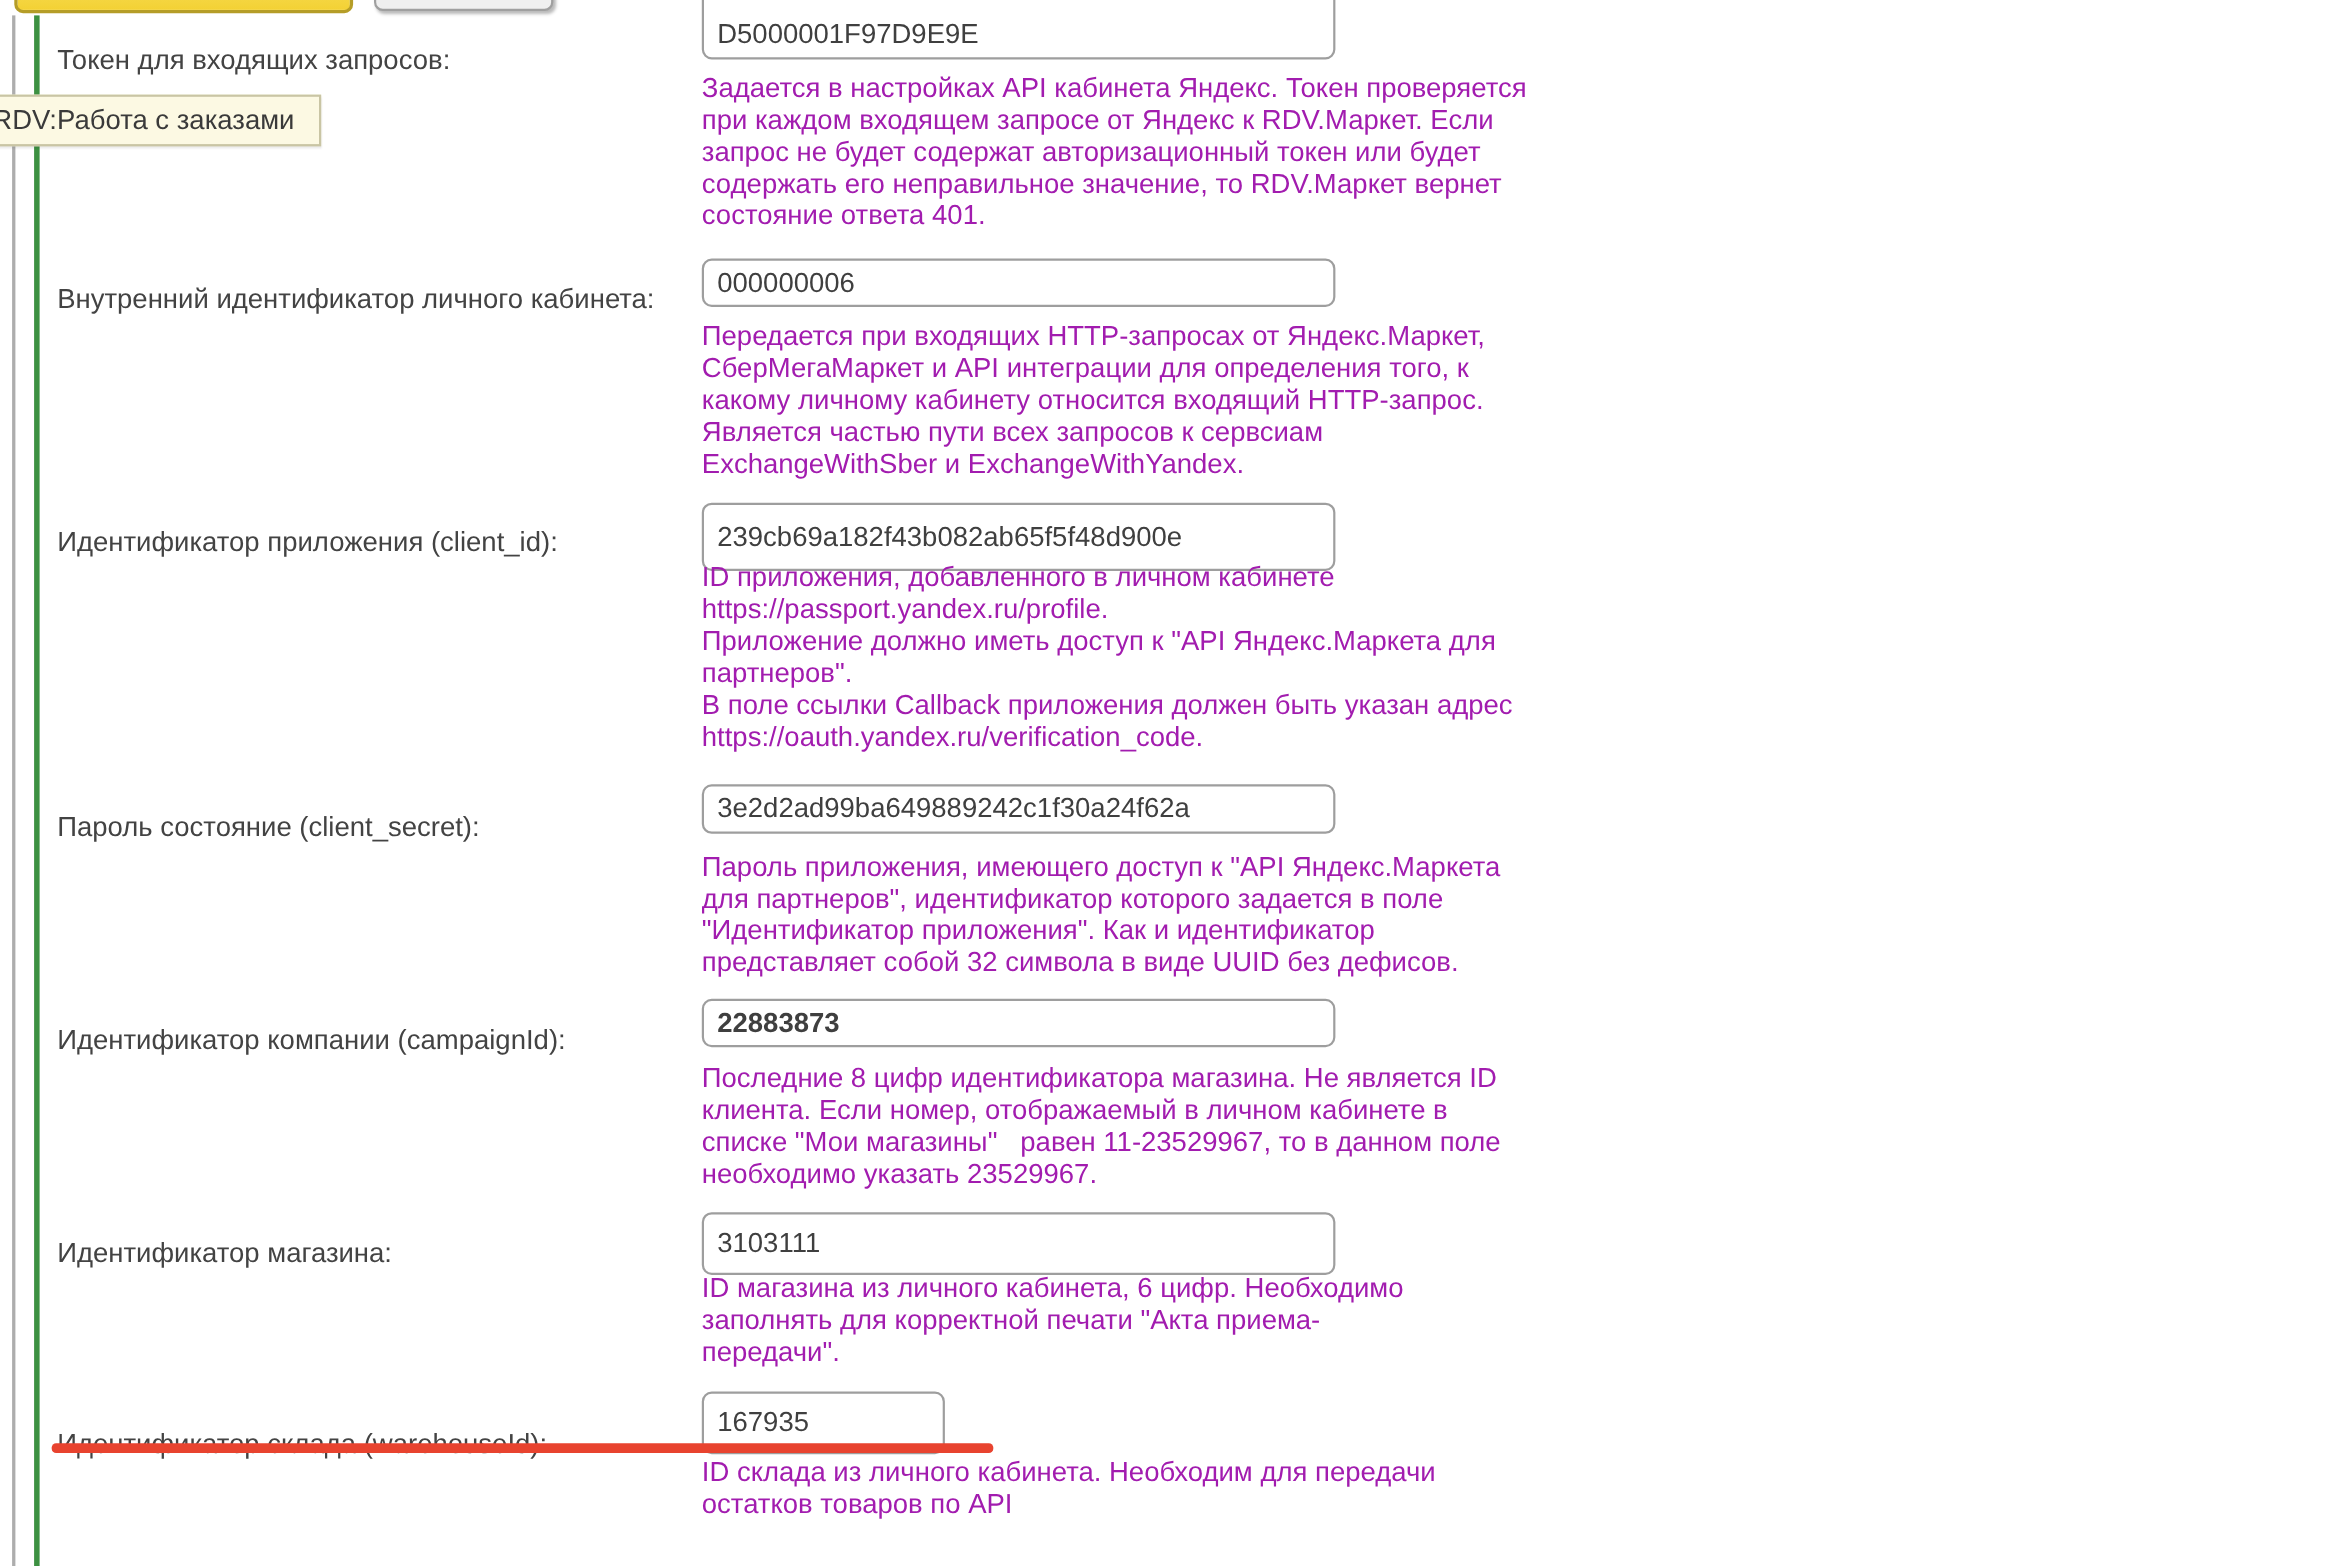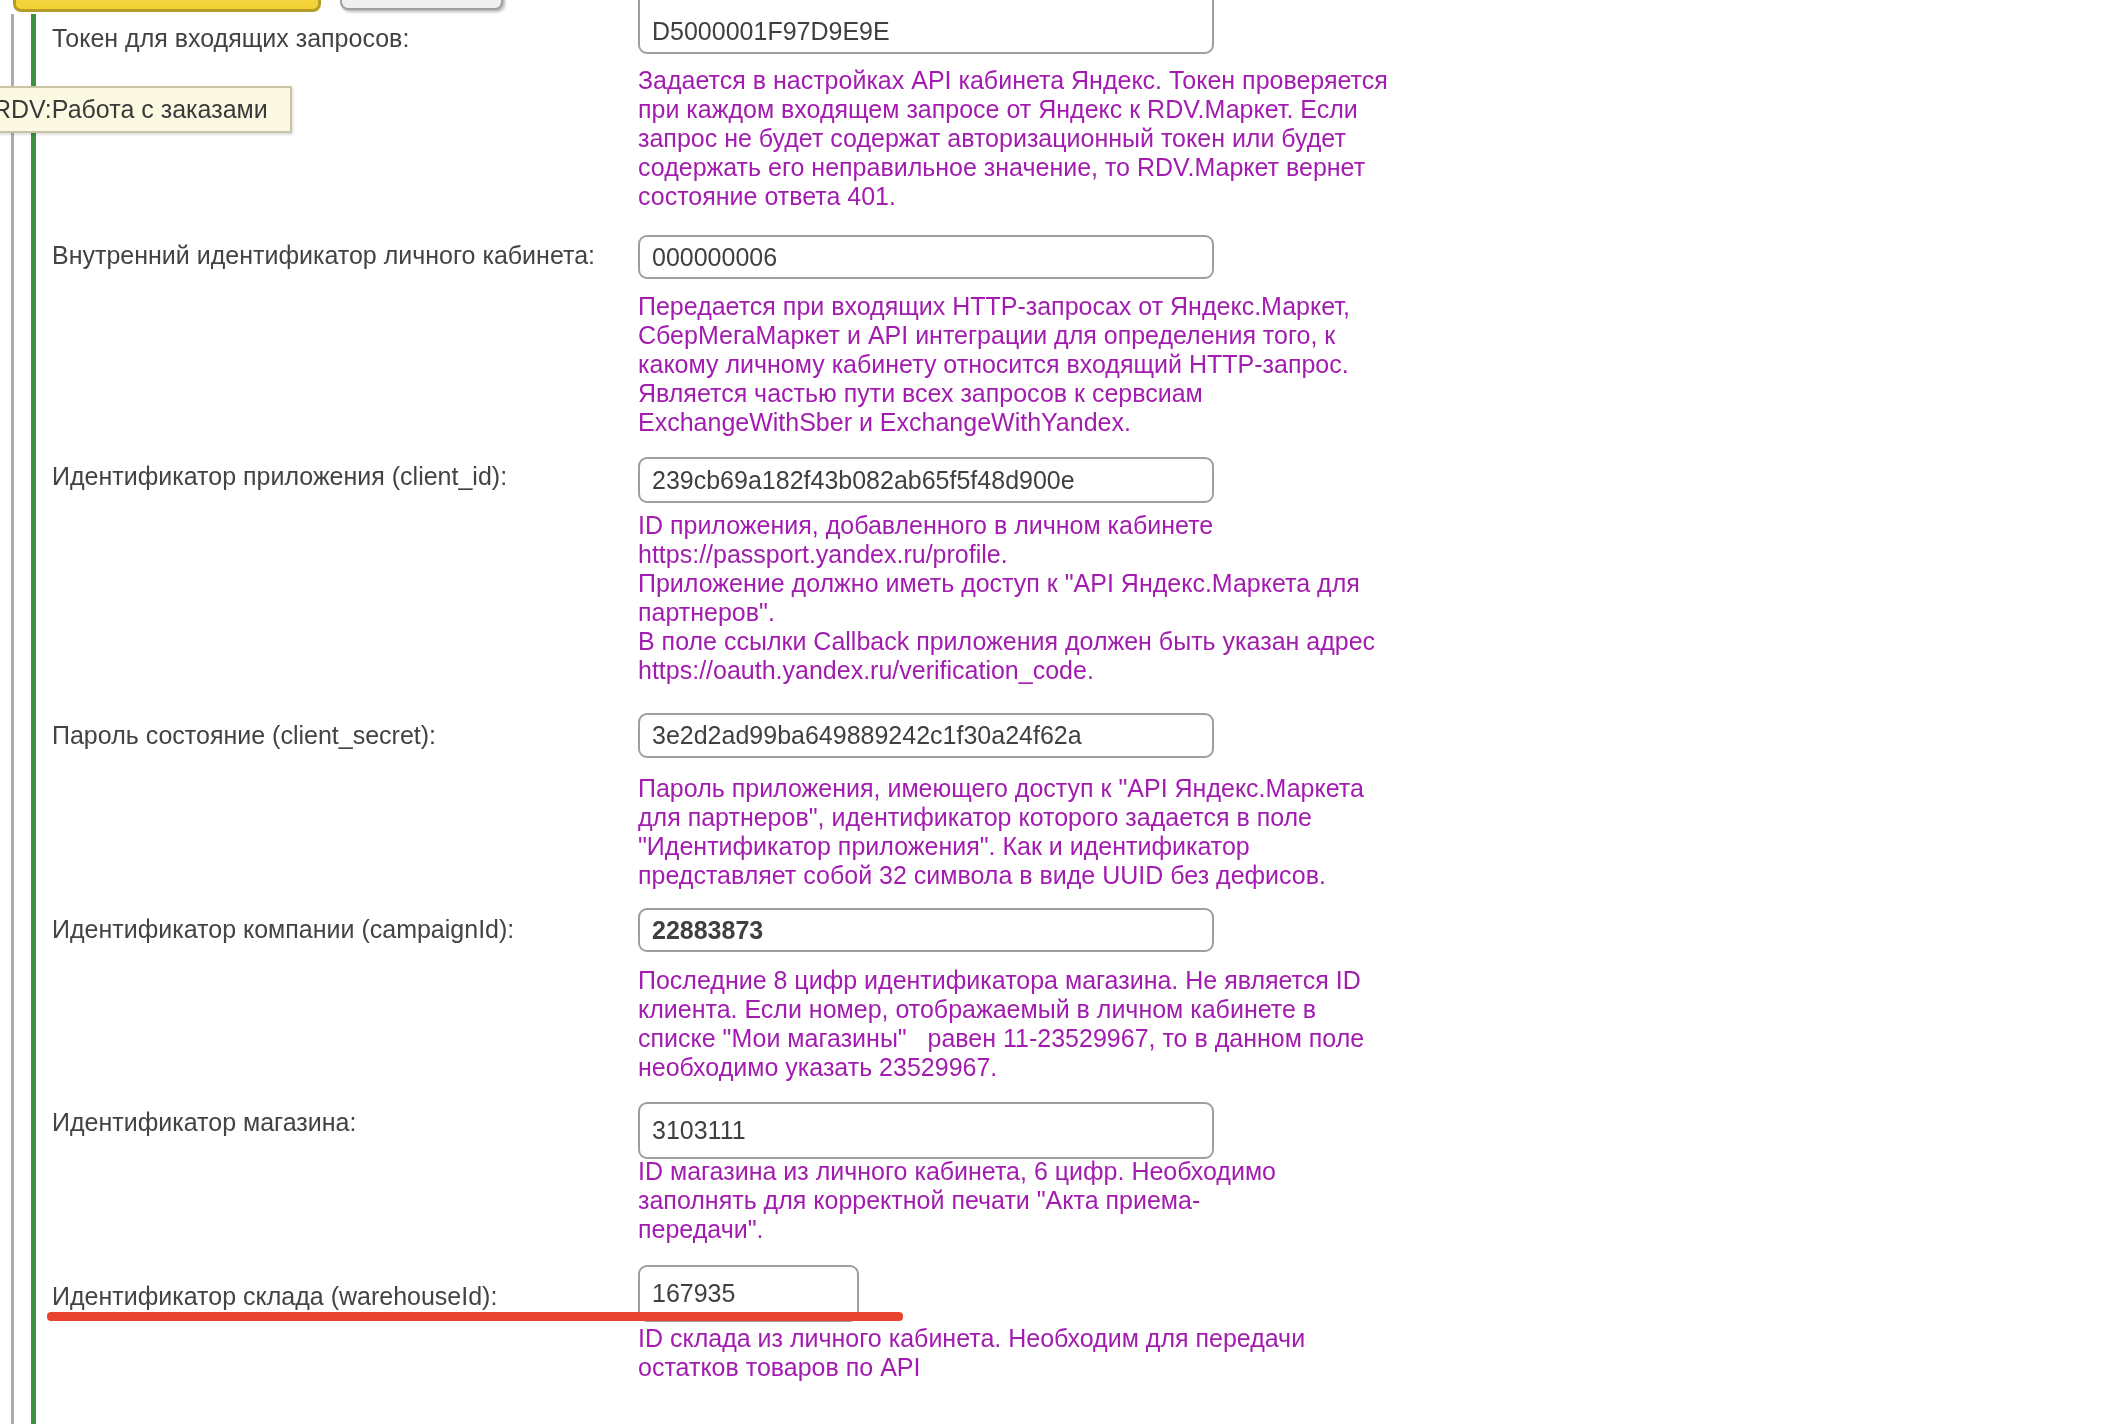--- a/index.html
+++ b/index.html
@@ -32,21 +32,21 @@
   .tooltip{
     position:absolute;left:-12px;top:86px;width:304px;height:47px;
     box-sizing:border-box;background:#fcf9e3;border:2px solid #c9c5a4;
     display:flex;align-items:center;padding-left:3px;
     font-size:25px;color:#3a3a3a;white-space:nowrap;
     box-shadow:1px 2px 2px rgba(0,0,0,0.12);
   }
 
   .flabel{
     position:absolute;left:52px;font-size:25px;line-height:29px;
-    color:#434343;white-space:nowrap;
+    color:#434343;white-space:nowrap;margin-top:17px;
   }
   .finput{
     position:absolute;left:638px;width:576px;height:45px;
     box-sizing:border-box;border:2px solid #9e9e9e;border-radius:9px;
     background:#ffffff;color:#3f3f3f;font-size:25px;
     font-family:"Liberation Sans","DejaVu Sans",sans-serif;
     padding:0 12px;outline:none;
   }
   .fdesc{
     position:absolute;left:638px;font-size:25px;line-height:29px;
@@ -82,21 +82,21 @@
 
   <div class="flabel" style="top:241px">Внутренний идентификатор личного кабинета:</div>
   <input class="finput" style="top: 235px; height: 44px;" value="000000006">
   <div class="fdesc" style="top:292px">Передается при входящих HTTP-запросах от Яндекс.Маркет,
 СберМегаМаркет и API интеграции для определения того, к
 какому личному кабинету относится входящий HTTP-запрос.
 Является частью пути всех запросов к сервсиам
 ExchangeWithSber и ExchangeWithYandex.</div>
 
   <div class="flabel" style="top:462px">Идентификатор приложения (client_id):</div>
-  <input class="finput" style="top: 457px; height: 46px;" value="239cb69a182f43b082ab65f5f48d900e">
+  <input class="finput" style="top: 457px; height: 62px;" value="239cb69a182f43b082ab65f5f48d900e">
   <div class="fdesc" style="top:511px">ID приложения, добавленного в личном кабинете
 https://passport.yandex.ru/profile.
 Приложение должно иметь доступ к "API Яндекс.Маркета для
 партнеров".
 В поле ссылки Callback приложения должен быть указан адрес
 https://oauth.yandex.ru/verification_code.</div>
 
   <div class="flabel" style="top:721px">Пароль состояние (client_secret):</div>
   <input class="finput" style="top: 713px; height: 45px;" value="3e2d2ad99ba649889242c1f30a24f62a">
   <div class="fdesc" style="top:774px">Пароль приложения, имеющего доступ к "API Яндекс.Маркета

